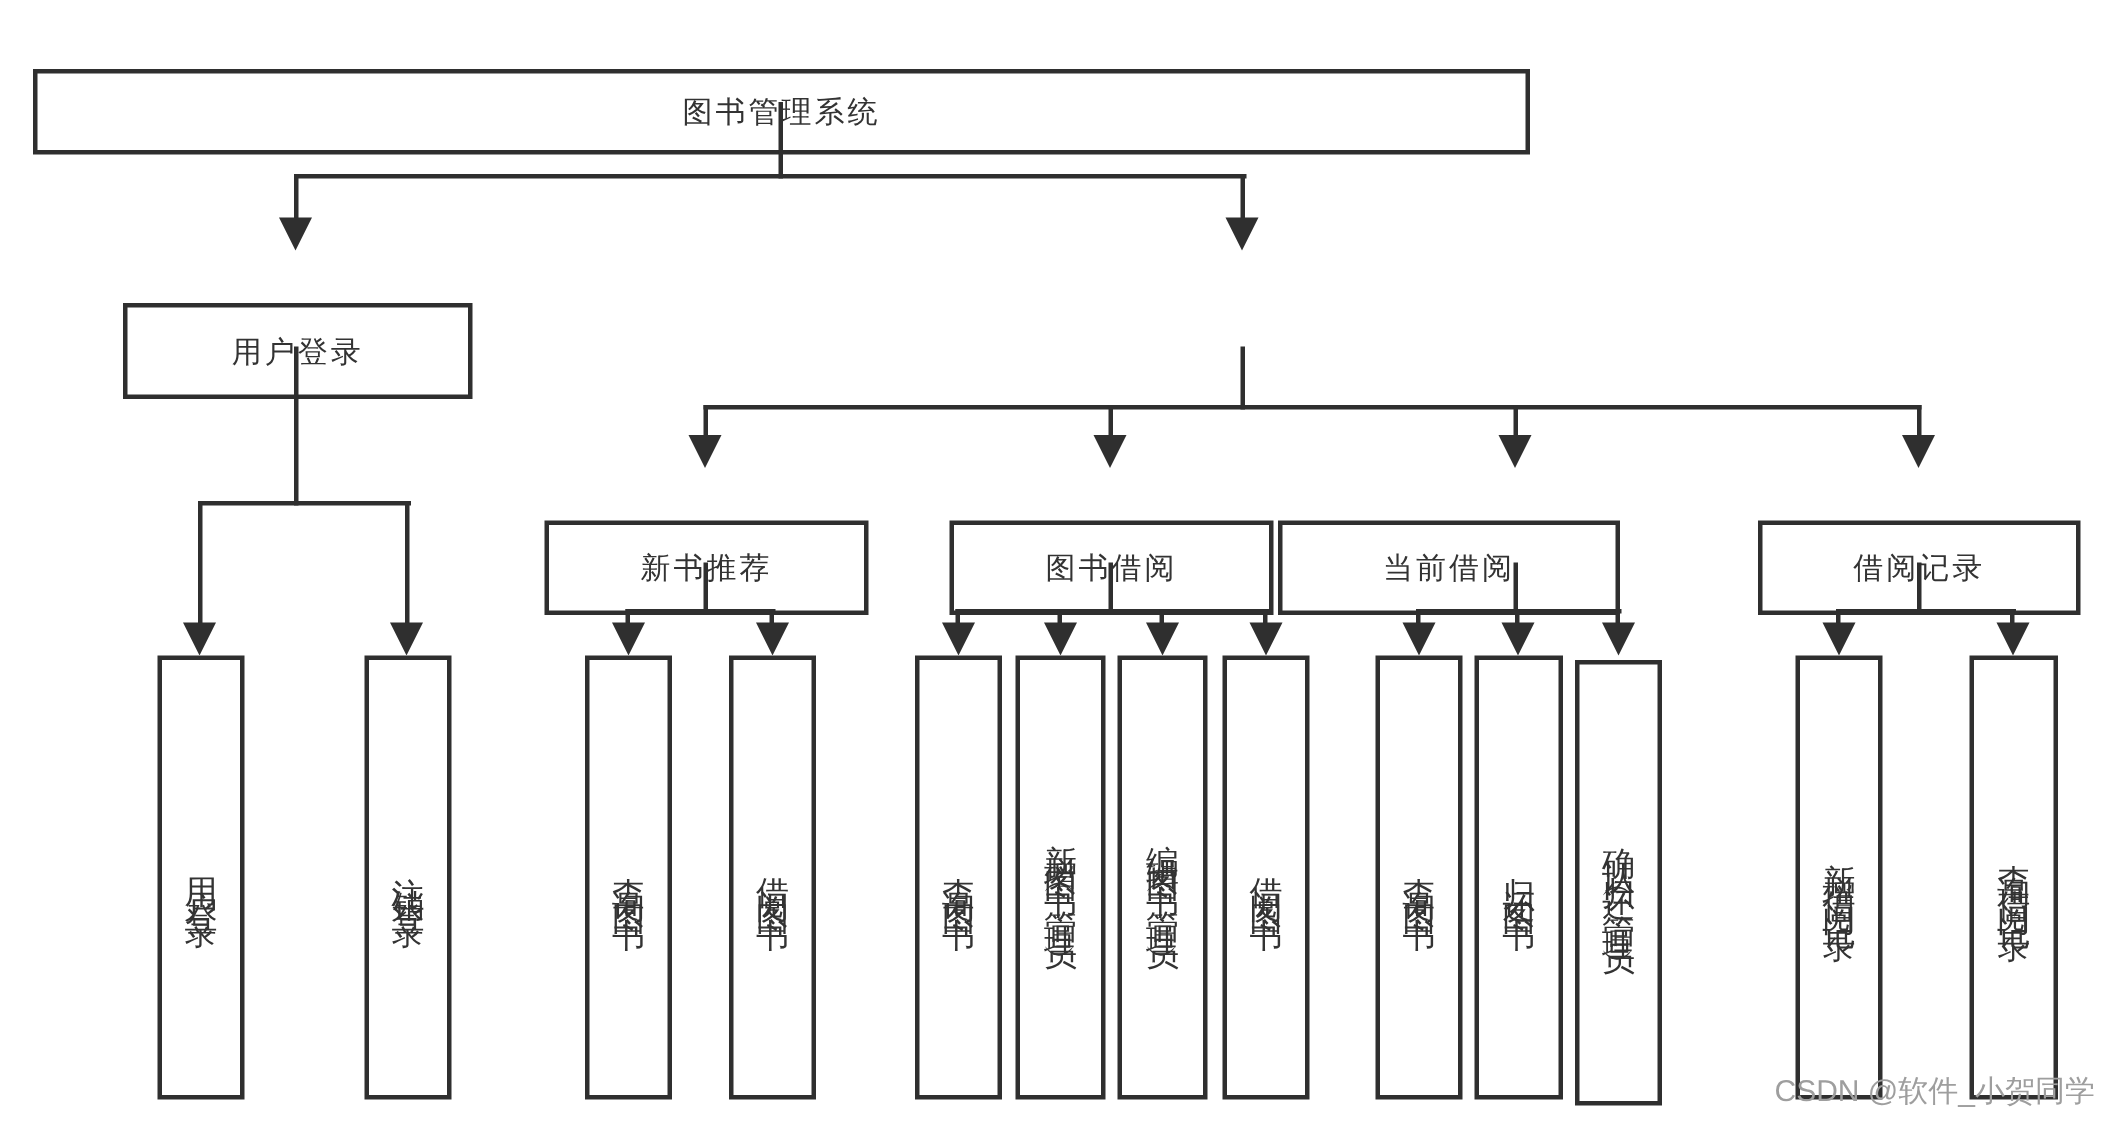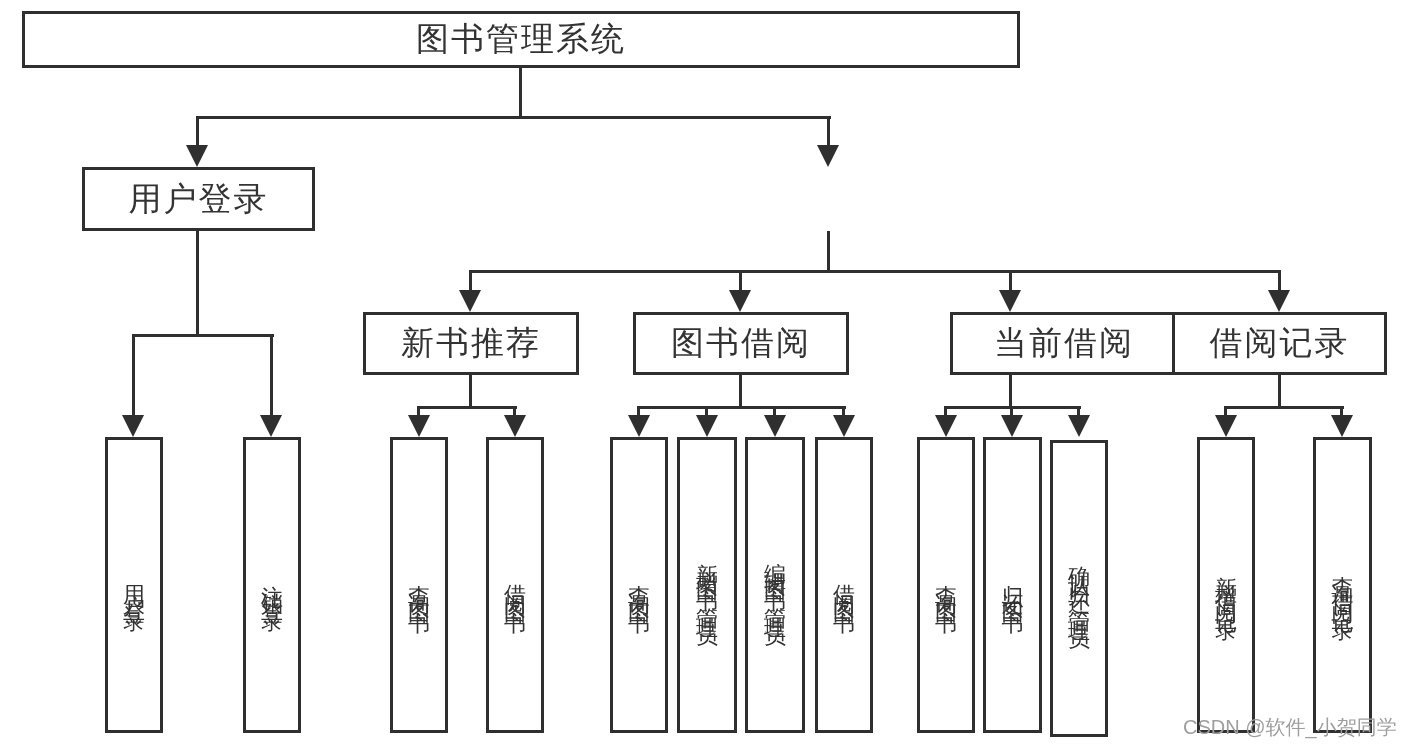--- a/index.html
+++ b/index.html
@@ -19,23 +19,24 @@
     position: absolute;
     box-sizing: border-box;
     border: 3px solid #2f2f2f;
     background: #ffffff;
     color: #333333;
     display: flex;
     align-items: center;
     justify-content: center;
   }
   .hbox {
-    font-size: 33px;
+    font-size: 20px;
     letter-spacing: 2px;
     white-space: nowrap;
+    margin-top: 35px;
   }
   .vbox {
     writing-mode: vertical-rl;
     text-orientation: mixed;
     font-size: 22px;
     letter-spacing: 9px;
     line-height: 1;
   }
   .line {
     position: absolute;
@@ -86,21 +87,21 @@
   <div class="line" style="left:739px; top:270px; width:3px; height:25px;"></div>
   <div class="line" style="left:1009px; top:270px; width:3px; height:25px;"></div>
   <div class="line" style="left:1278px; top:270px; width:3px; height:25px;"></div>
   <div class="arrow" style="left:459px; top:290px;"></div>
   <div class="arrow" style="left:729px; top:290px;"></div>
   <div class="arrow" style="left:999px; top:290px;"></div>
   <div class="arrow" style="left:1268px; top:290px;"></div>
 
   <div class="box hbox" style="left:363px; top:312px; width:216px; height:63px;">新书推荐</div>
   <div class="box hbox" style="left:633px; top:312px; width:216px; height:63px;">图书借阅</div>
-  <div class="box hbox" style="left:950px; top:312px; width:228px; height:63px;">当前借阅</div>
+  <div class="box hbox" style="left:852px; top:312px; width:228px; height:63px;">当前借阅</div>
   <div class="box hbox" style="left:1172px; top:312px; width:215px; height:63px;">借阅记录</div>
 
   <div class="line" style="left:469px; top:375px; width:3px; height:34px;"></div>
   <div class="line" style="left:417px; top:406px; width:100px; height:3px;"></div>
   <div class="line" style="left:417px; top:406px; width:3px; height:14px;"></div>
   <div class="line" style="left:513px; top:406px; width:3px; height:14px;"></div>
   <div class="arrow" style="left:408px; top:415px;"></div>
   <div class="arrow" style="left:504px; top:415px;"></div>
 
   <div class="line" style="left:739px; top:375px; width:3px; height:34px;"></div>

